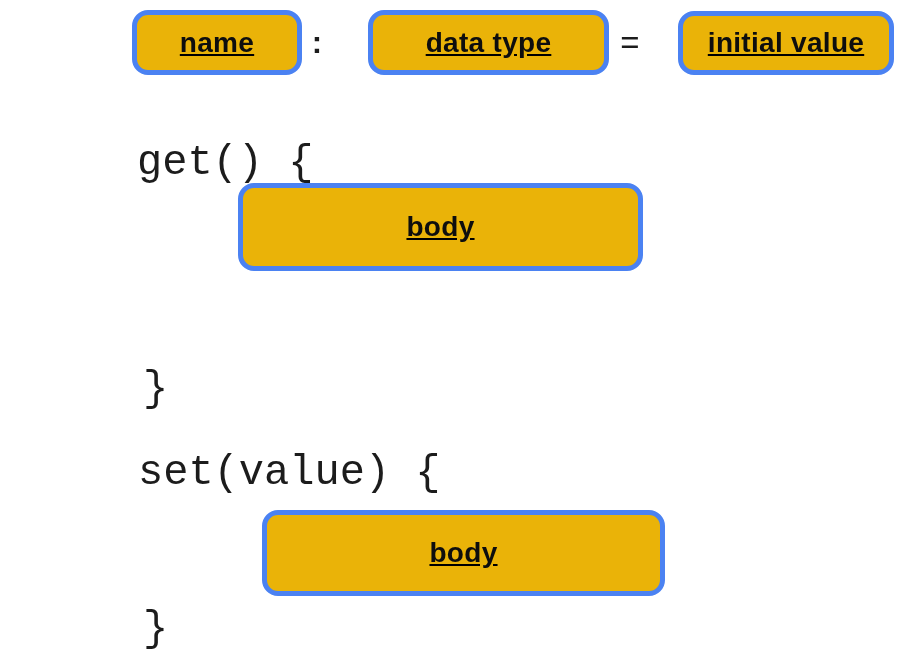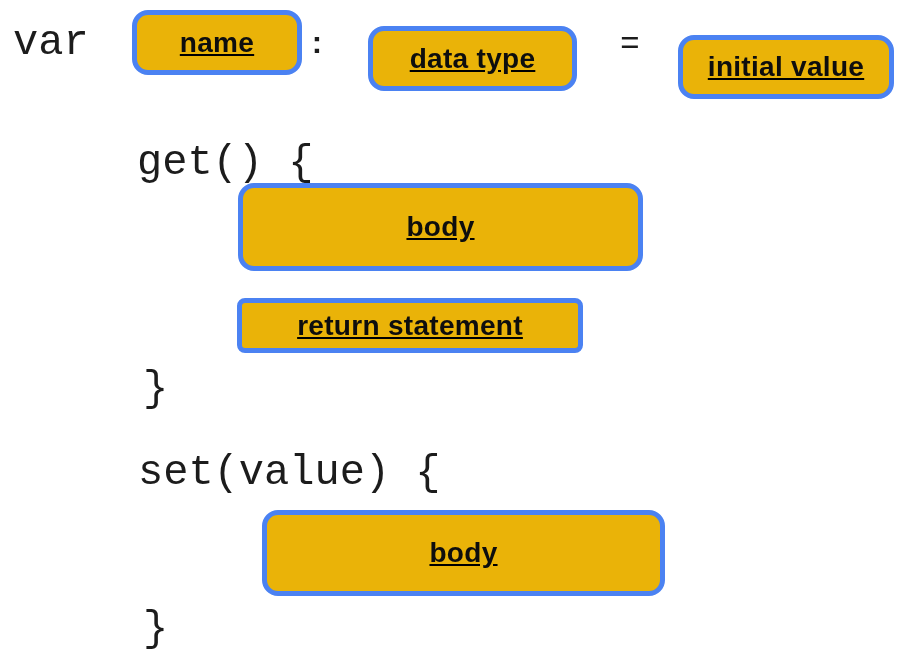--- a/index.html
+++ b/index.html
@@ -38,40 +38,39 @@
     position: absolute;
     display: flex; align-items: center; justify-content: center;
     color: var(--code-color);
   }
   .sep--colon { left: 303px; top: 10px; width: 28px; height: 65px; font-size: 31px; font-weight: 700; }
   .sep--equals { left: 608px; top: 10px; width: 44px; height: 65px; font-size: 33px; font-weight: 500; }
 
   
   .kw-var        { left: 13px;  top: 22px;  }
   .box-name      { left: 132px; top: 10px;  width: 170px; height: 65px; }
-  .box-datatype  { left: 368px; top: 26px;  width: 209px; height: 65px; }
-  .box-initval   { left: 678px; top: 11px;  width: 216px; height: 64px; margin-top: 24px; }
+  .box-datatype  { left: 368px; top: 10px;  width: 241px; height: 65px; }
+  .box-initval   { left: 678px; top: 11px;  width: 216px; height: 64px; }
 
   
   .sig-get       { left: 137px; top: 142px; }
   .box-getbody   { left: 238px; top: 183px; width: 405px; height: 88px; }
   .box-return    { left: 237px; top: 298px; width: 346px; height: 55px; }
   .brace-get     { left: 143px; top: 368px; }
 
   
   .sig-set       { left: 138px; top: 452px; }
   .box-setbody   { left: 262px; top: 510px; width: 403px; height: 86px; }
   .brace-set     { left: 143px; top: 608px; }
 </style>
 </head>
 <body>
 
 <div class="canvas">
 
-  <span class="code kw-var">var</span>
 
   <div class="sbox box-name">
     <span class="lbl">name</span>
   </div>
 
   <span class="sep sep--colon">:</span>
 
   <div class="sbox box-datatype">
     <span class="lbl">data type</span>
   </div>
@@ -81,23 +80,20 @@
   <div class="sbox box-initval">
     <span class="lbl">initial value</span>
   </div>
 
   <span class="code sig-get">get() {</span>
 
   <div class="sbox box-getbody">
     <span class="lbl">body</span>
   </div>
 
-  <div class="sbox sbox--small box-return">
-    <span class="lbl">return statement</span>
-  </div>
 
   <span class="code brace-get">}</span>
 
   <span class="code sig-set">set(value) {</span>
 
   <div class="sbox box-setbody">
     <span class="lbl">body</span>
   </div>
 
   <span class="code brace-set">}</span>

